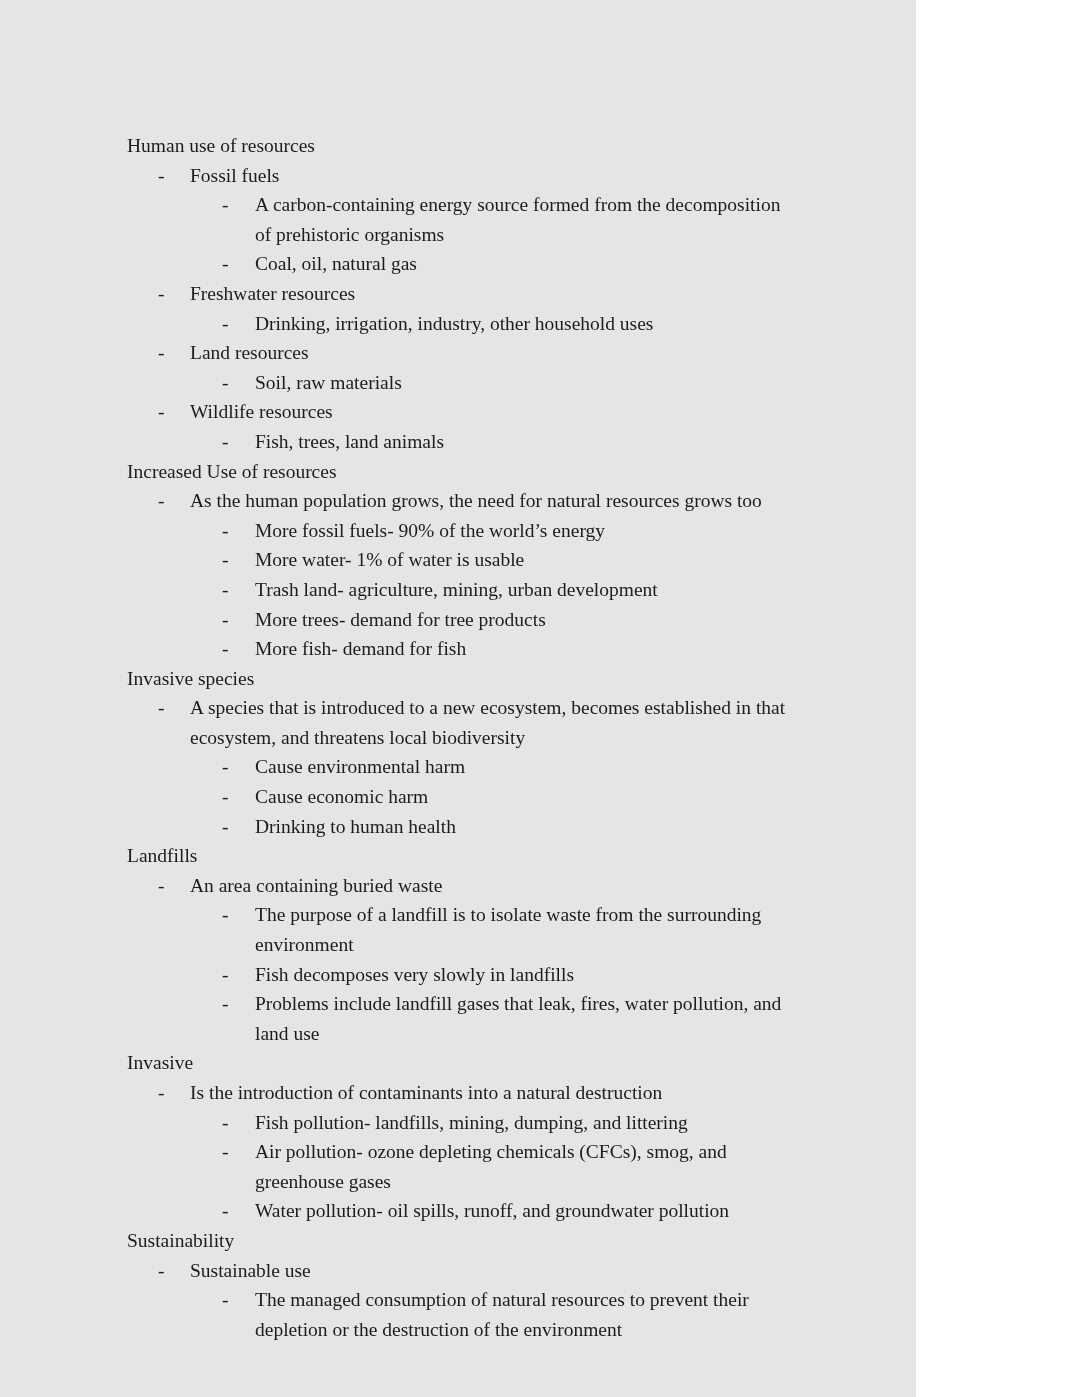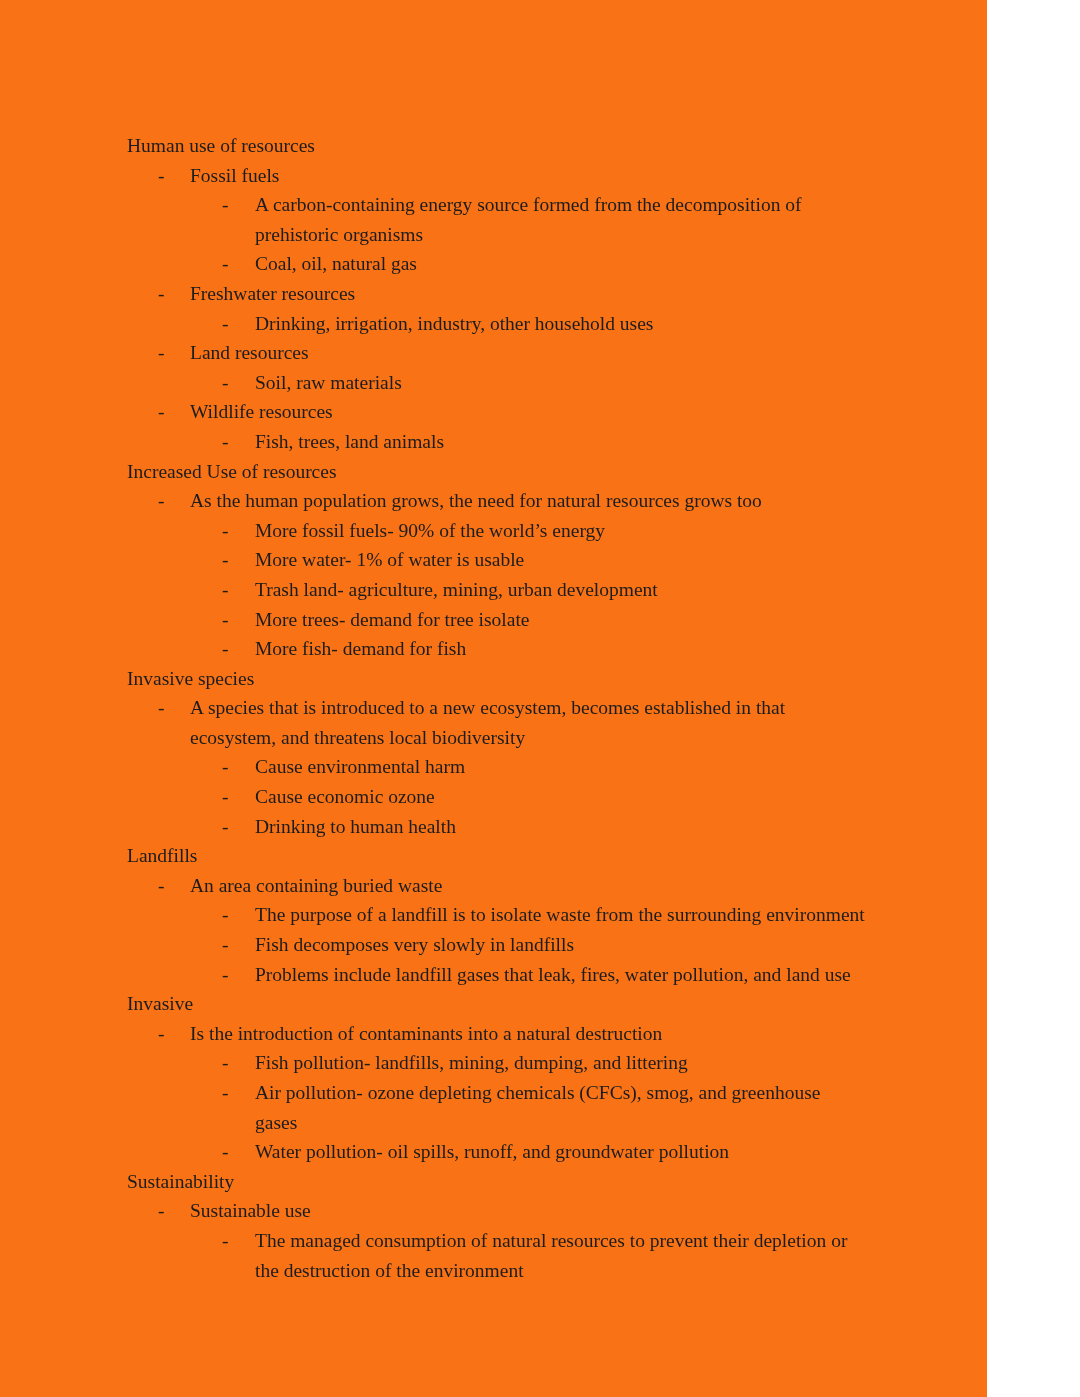--- a/index.html
+++ b/index.html
@@ -2,23 +2,23 @@
 <html><head>
 <meta charset="utf-8">
 <style>
   html, body {
     margin: 0;
     padding: 0;
     background: #ffffff;
   }
   .page {
     position: relative;
-    width: 987px;
+    width: 916px;
     height: 1397px;
-    background: #f97316;
+    background: #e5e5e5;
     box-sizing: border-box;
     padding: 131px 122px 0 127px;
     font-family: "Liberation Serif", "DejaVu Serif", serif;
     font-size: 19.5px;
     color: #1c1c1c;
     overflow: hidden;
   }
   .line {
     display: flex;
     line-height: 29.6px;
@@ -97,41 +97,41 @@
       <div class="line level-2">
     <span class="dash">-</span>
     <span class="text">More water- 1% of water is usable</span>
   </div>
       <div class="line level-2">
     <span class="dash">-</span>
     <span class="text">Trash land- agriculture, mining, urban development</span>
   </div>
       <div class="line level-2">
     <span class="dash">-</span>
-    <span class="text">More trees- demand for tree isolate</span>
+    <span class="text">More trees- demand for tree products</span>
   </div>
       <div class="line level-2">
     <span class="dash">-</span>
     <span class="text">More fish- demand for fish</span>
   </div>
       <div class="line level-0">
 
     <span class="text">Invasive species</span>
   </div>
       <div class="line level-1">
     <span class="dash">-</span>
     <span class="text">A species that is introduced to a new ecosystem, becomes established in that ecosystem, and threatens local biodiversity</span>
   </div>
       <div class="line level-2">
     <span class="dash">-</span>
     <span class="text">Cause environmental harm</span>
   </div>
       <div class="line level-2">
     <span class="dash">-</span>
-    <span class="text">Cause economic ozone</span>
+    <span class="text">Cause economic harm</span>
   </div>
       <div class="line level-2">
     <span class="dash">-</span>
     <span class="text">Drinking to human health</span>
   </div>
       <div class="line level-0">
 
     <span class="text">Landfills</span>
   </div>
       <div class="line level-1">

